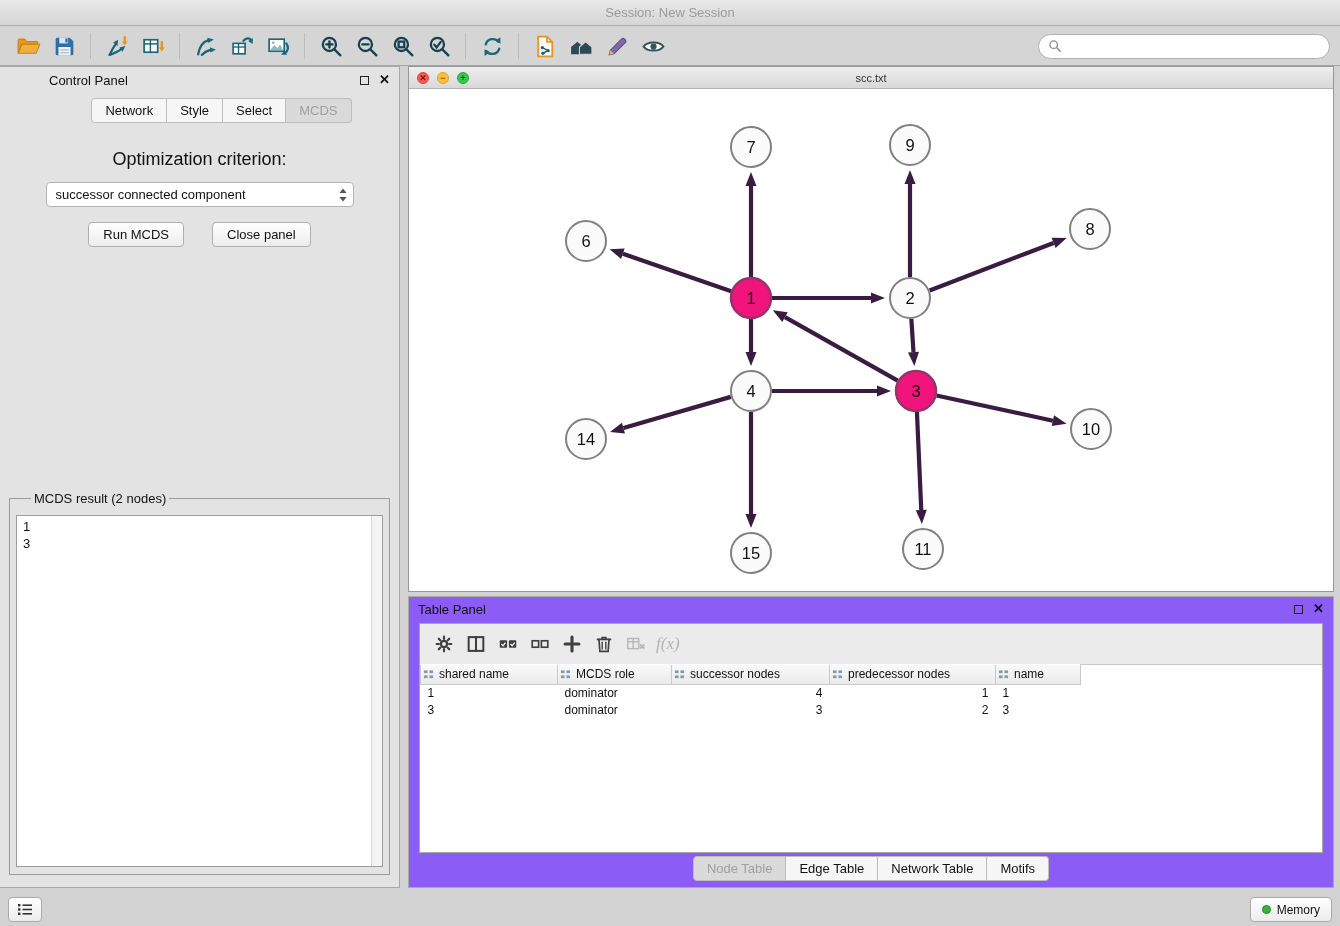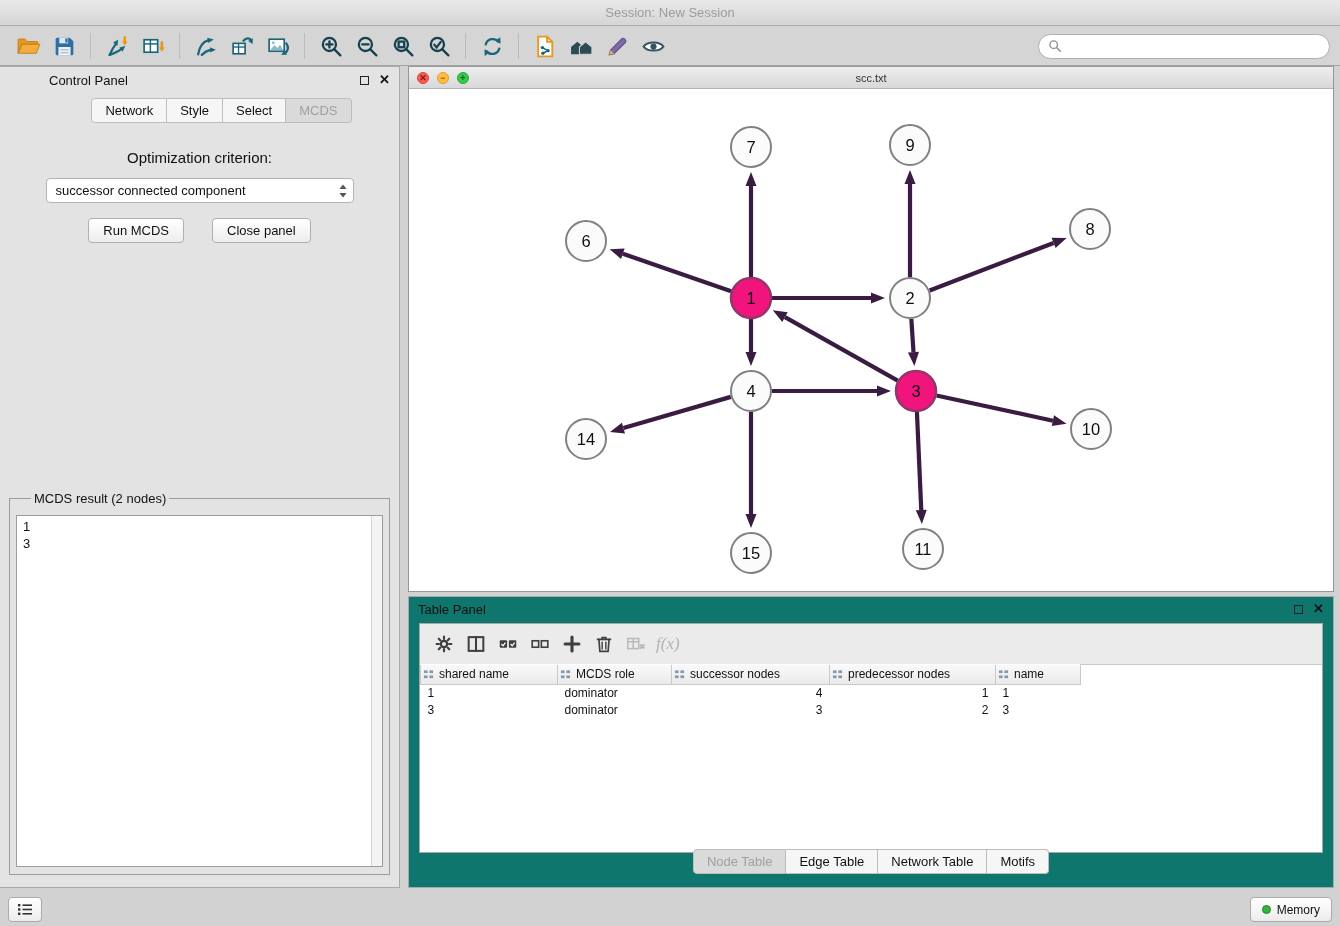--- a/index.html
+++ b/index.html
@@ -43,21 +43,21 @@
   .panel-header { height: 26px; display: flex; align-items: center; padding: 4px 9px; font-size: 13px; margin-left: 40px; }
   .win-icons { margin-left: auto; display: flex; gap: 10px; align-items: center; }
   .float-icon { width: 9px; height: 9px; border: 1.5px solid #222; display: inline-block; }
   .close-icon { font-size: 13px; font-weight: bold; color: #111; line-height: 12px; }
   .cp-tabs { display: flex; justify-content: center; margin-top: 5px; padding-left: 44px; }
   .tab { font-size: 13px; padding: 4px 13px; background: #f6f6f6; border: 1px solid #bdbdbd;
     border-left: none; color: #111; }
   .tab:first-child { border-left: 1px solid #bdbdbd; border-radius: 4px 0 0 4px; }
   .tab:last-child { border-radius: 0 4px 4px 0; }
   .tab.active { background: #dadada; color: #a0a0a0; }
-  .opt-label { text-align: center; font-size: 15px; margin-top: 26px; }
+  .opt-label { text-align: center; font-size: 18px; margin-top: 26px; }
   .dropdown { margin: 12px auto 0; width: 308px; height: 25px; background: #fff;
     border: 1px solid #b4b4b4; border-radius: 4px; display: flex; align-items: center;
     padding: 0 5px 0 9px; font-size: 13px; }
   .dropdown .val { flex: 1; }
   .btn-row { display: flex; justify-content: center; gap: 28px; margin-top: 15px; }
   .btn { font-size: 13px; padding: 4px 14px; background: linear-gradient(#ffffff, #ededed);
     border: 1px solid #b0b0b0; border-radius: 4px; color: #111;
     font-family: "Liberation Sans", sans-serif; }
   fieldset.result { position: absolute; left: 9px; right: 9px; top: 424px; bottom: 12px;
     border: 1px solid #9c9c9c; padding: 4px 21px; }
@@ -77,38 +77,38 @@
     text-align: center; font-weight: bold; }
   .light.red { background: #f95a52; border: 1px solid #da4740; color: #7c1a16; }
   .light.yellow { background: #fdbd3f; border: 1px solid #dfa02f; color: #90591a; }
   .light.green { background: #35c84a; border: 1px solid #2aa73c; color: #0e5c1c; }
   .net-title { margin: 0 auto; font-size: 11px; color: #333; }
   .graph { position: absolute; left: 0; top: 22px; }
   .graph text { font-family: "Liberation Sans", sans-serif; }
 
   
   .table-panel { position: absolute; left: 408px; top: 596px; width: 926px; height: 292px;
-    background: #0f766e; border: 1px solid #a9a9a9; }
+    background: #8b5cf6; border: 1px solid #a9a9a9; }
   .tp-header { height: 24px; display: flex; align-items: center; padding: 0 9px; font-size: 13px; }
   .tp-inner { position: absolute; left: 10px; right: 10px; top: 26px; bottom: 34px;
     background: #fff; border: 1px solid #a8a8a8; overflow: hidden; }
   .tp-toolbar { height: 40px; background: #ebebeb; display: flex; align-items: center;
     padding: 0 12px; gap: 8px; }
   .ticon { width: 24px; height: 24px; display: flex; align-items: center; justify-content: center; }
   .ticon svg { width: 22px; height: 22px; }
   .fx { font-family: "Liberation Serif", serif; font-style: italic; font-size: 17px; color: #b3b3b3; }
   table.node-table { border-collapse: collapse; width: 100%; font-size: 12px; table-layout: fixed; }
   .node-table th { height: 20px; background: linear-gradient(#f9f9f9, #eaeaea);
     border: 1px solid #c9c9c9; border-top: none; font-weight: normal; font-size: 12px; padding: 0 2px; }
   .node-table th.filler { background: #fff; border: none; border-top: 1px solid #c9c9c9; }
   .node-table th .hwrap { display: flex; align-items: center; gap: 5px; }
   .node-table td { height: 17px; padding: 0 7px; white-space: nowrap; }
   .node-table td.r { text-align: right; }
   .node-table td.l { text-align: left; }
-  .tp-tabs { position: absolute; bottom: 13px; left: 0; right: 0; display: flex; justify-content: center; }
+  .tp-tabs { position: absolute; bottom: 6px; left: 0; right: 0; display: flex; justify-content: center; }
 
   
   .menu-btn { position: absolute; left: 8px; top: 897px; width: 34px; height: 25px;
     background: linear-gradient(#ffffff, #ececec); border: 1px solid #ababab; border-radius: 4px;
     display: flex; align-items: center; justify-content: center; }
   .memory-btn { position: absolute; right: 8px; top: 897px; height: 25px; padding: 0 11px;
     background: linear-gradient(#ffffff, #ececec); border: 1px solid #ababab; border-radius: 4px;
     display: flex; align-items: center; gap: 6px; font-size: 12px; }
   .green-dot { width: 9px; height: 9px; border-radius: 50%; background: #35b33a; border: 1px solid #238527; }
 </style>

